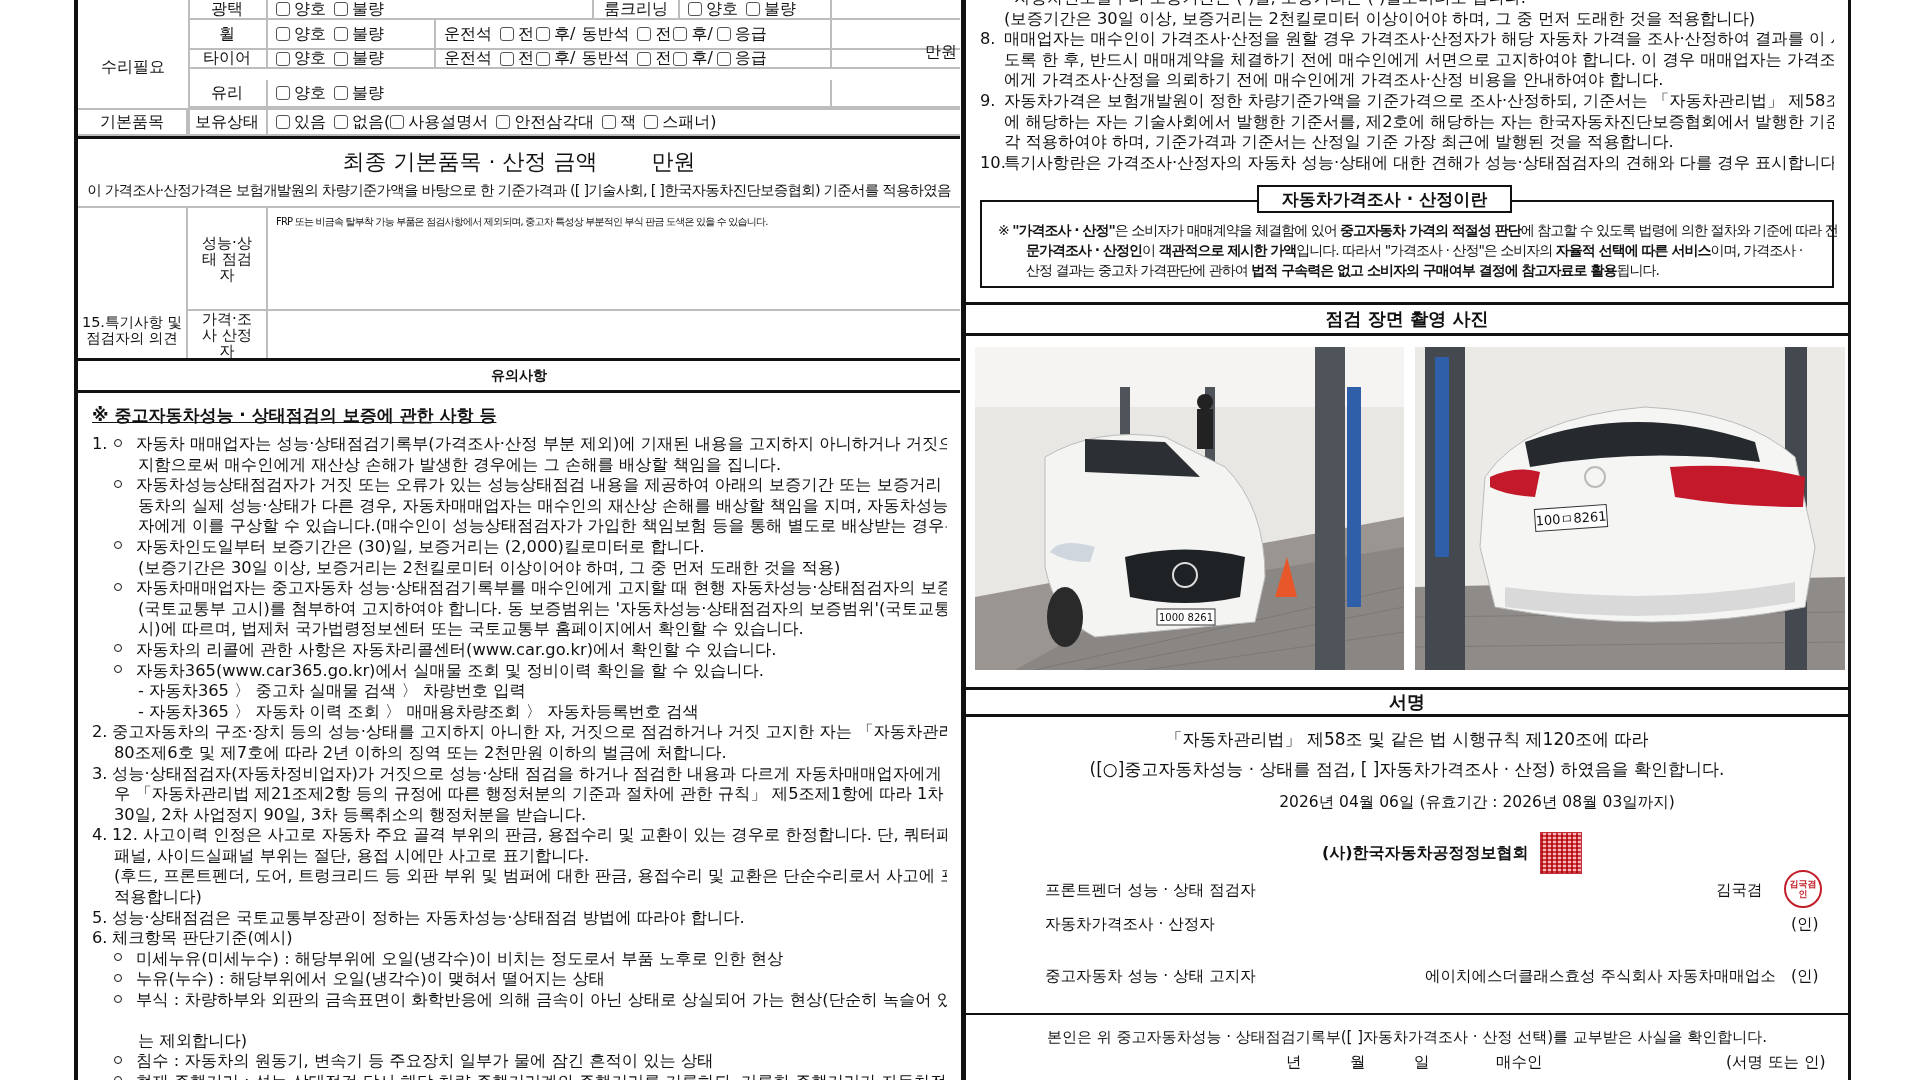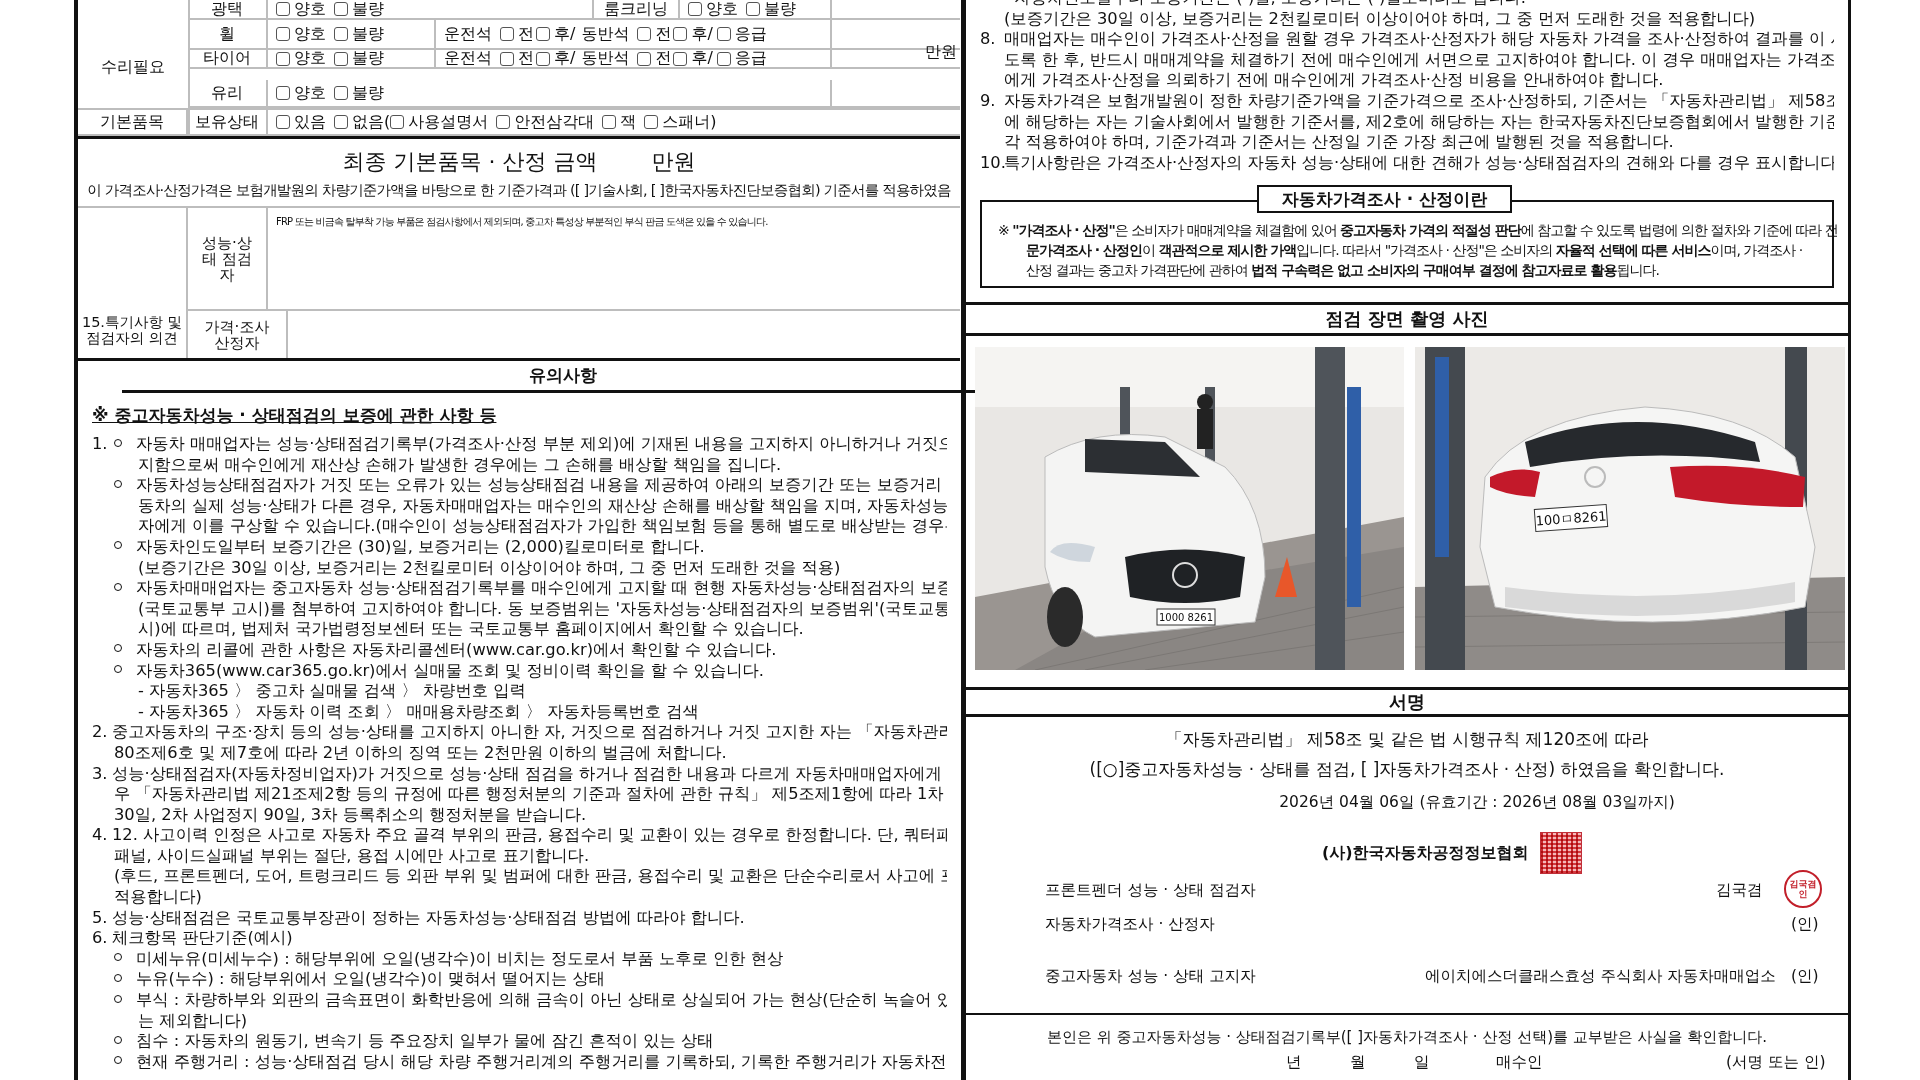--- a/index.html
+++ b/index.html
@@ -145,26 +145,26 @@
       <div style="position:absolute;left:6px;right:6px;top:42px;text-align:center;font-size:14.5px;letter-spacing:-0.8px;white-space:nowrap;">이 가격조사·산정가격은 보험개발원의 차량기준가액을 바탕으로 한 기준가격과 ([   ]기술사회, [   ]한국자동차진단보증협회) 기준서를 적용하였음</div>
     </div>
 
     <div style="position:absolute;left:0;top:208px;width:882px;height:153px;border-bottom:3px solid #111;box-sizing:border-box;">
       <div style="position:absolute;left:0;top:0;width:110px;height:150px;border-right:2px solid #bdbdbd;display:flex;align-items:flex-end;justify-content:center;text-align:center;font-size:14.5px;line-height:16px;padding-bottom:12px;box-sizing:border-box;">15.특기사항 및 점검자의 의견</div>
       <div style="position:absolute;left:110px;top:0;width:772px;height:103px;border-bottom:2px solid #bdbdbd;box-sizing:border-box;">
         <div style="position:absolute;left:0;top:0;width:80px;height:101px;border-right:2px solid #bdbdbd;display:flex;align-items:center;justify-content:center;text-align:center;font-size:15px;line-height:16px;padding:0 14px;box-sizing:border-box;">성능·상태 점검자</div>
         <div style="position:absolute;left:88px;top:6px;right:12px;font-size:10px;line-height:15px;letter-spacing:-0.8px;">FRP 또는 비금속 탈부착 가능 부품은 점검사항에서 제외되며, 중고차 특성상 부분적인 부식 판금 도색은 있을 수 있습니다.</div>
       </div>
       <div style="position:absolute;left:110px;top:103px;width:772px;height:47px;">
-        <div style="position:absolute;left:0;top:0;width:100px;height:47px;border-right:2px solid #bdbdbd;display:flex;align-items:center;justify-content:center;text-align:center;font-size:15px;line-height:16px;padding:0 12px;box-sizing:border-box;">가격·조사 산정자</div>
+        <div style="position:absolute;left:0;top:0;width:80px;height:47px;border-right:2px solid #bdbdbd;display:flex;align-items:center;justify-content:center;text-align:center;font-size:15px;line-height:16px;padding:0 12px;box-sizing:border-box;">가격·조사 산정자</div>
         <div style="position:absolute;left:88px;top:6px;right:12px;font-size:14px;"></div>
       </div>
     </div>
 
-    <div style="position:absolute;left:0;top:361px;width:882px;height:32px;border-bottom:3px solid #111;box-sizing:border-box;display:flex;align-items:center;justify-content:center;font-weight:bold;font-size:17px;margin-left:44px;">유의사항</div>
+    <div style="position:absolute;left:0;top:361px;width:882px;height:32px;border-bottom:3px solid #111;box-sizing:border-box;display:flex;align-items:center;justify-content:center;font-weight:bold;font-size:14px;">유의사항</div>
 
     <div style="position:absolute;left:14px;top:404px;font-weight:bold;font-size:17px;text-decoration:underline;">※ 중고자동차성능 · 상태점검의 보증에 관한 사항 등</div>
 
     <div class="notes" style="top:434px;" id="leftNotes">
         <div class="l" style="padding-left: 0px;"><span style="display: inline-block; width: 22px;">1.</span><span class="bullet"></span><span>자동차 매매업자는 성능·상태점검기록부(가격조사·산정 부분 제외)에 기재된 내용을 고지하지 아니하거나 거짓으로 고</span></div>
         <div class="l" style="padding-left: 46px;"><span>지함으로써 매수인에게 재산상 손해가 발생한 경우에는 그 손해를 배상할 책임을 집니다.</span></div>
         <div class="l" style="padding-left: 22px;"><span class="bullet"></span><span>자동차성능상태점검자가 거짓 또는 오류가 있는 성능상태점검 내용을 제공하여 아래의 보증기간 또는 보증거리 이내에 자</span></div>
         <div class="l" style="padding-left: 46px;"><span>동차의 실제 성능·상태가 다른 경우, 자동차매매업자는 매수인의 재산상 손해를 배상할 책임을 지며, 자동차성능상태점검</span></div>
         <div class="l" style="padding-left: 46px;"><span>자에게 이를 구상할 수 있습니다.(매수인이 성능상태점검자가 가입한 책임보험 등을 통해 별도로 배상받는 경우는 제외)</span></div>
         <div class="l" style="padding-left: 22px;"><span class="bullet"></span><span>자동차인도일부터 보증기간은 (30)일, 보증거리는 (2,000)킬로미터로 합니다.</span></div>
@@ -183,21 +183,21 @@
         <div class="l" style="padding-left: 22px;"><span>30일, 2차 사업정지 90일, 3차 등록취소의 행정처분을 받습니다.</span></div>
         <div class="l" style="padding-left: 0px;"><span style="display: inline-block; width: 20px;">4.</span><span>12. 사고이력 인정은 사고로 자동차 주요 골격 부위의 판금, 용접수리 및 교환이 있는 경우로 한정합니다. 단, 쿼터패널, 루프</span></div>
         <div class="l" style="padding-left: 22px;"><span>패널, 사이드실패널 부위는 절단, 용접 시에만 사고로 표기합니다.</span></div>
         <div class="l" style="padding-left: 22px;"><span>(후드, 프론트펜더, 도어, 트렁크리드 등 외판 부위 및 범퍼에 대한 판금, 용접수리 및 교환은 단순수리로서 사고에 포함되지</span></div>
         <div class="l" style="padding-left: 22px;"><span>적용합니다)</span></div>
         <div class="l" style="padding-left: 0px;"><span style="display: inline-block; width: 20px;">5.</span><span>성능·상태점검은 국토교통부장관이 정하는 자동차성능·상태점검 방법에 따라야 합니다.</span></div>
         <div class="l" style="padding-left: 0px;"><span style="display: inline-block; width: 20px;">6.</span><span>체크항목 판단기준(예시)</span></div>
         <div class="l" style="padding-left: 22px;"><span class="bullet"></span><span>미세누유(미세누수) : 해당부위에 오일(냉각수)이 비치는 정도로서 부품 노후로 인한 현상</span></div>
         <div class="l" style="padding-left: 22px;"><span class="bullet"></span><span>누유(누수) : 해당부위에서 오일(냉각수)이 맺혀서 떨어지는 상태</span></div>
         <div class="l" style="padding-left: 22px;"><span class="bullet"></span><span>부식 : 차량하부와 외판의 금속표면이 화학반응에 의해 금속이 아닌 상태로 상실되어 가는 현상(단순히 녹슬어 있는 상태</span></div>
-        <div class="l" style="padding-left: 46px;"><span>는 제외합니다)</span></div>
+        <div class="l" style="padding-left: 46px; margin-top: 20px;"><span>는 제외합니다)</span></div>
         <div class="l" style="padding-left: 22px;"><span class="bullet"></span><span>침수 : 자동차의 원동기, 변속기 등 주요장치 일부가 물에 잠긴 흔적이 있는 상태</span></div>
         <div class="l" style="padding-left: 22px;"><span class="bullet"></span><span>현재 주행거리 : 성능·상태점검 당시 해당 차량 주행거리계의 주행거리를 기록하되, 기록한 주행거리가 자동차전산정보처</span></div>
       </div>
   </div>
 
   <div class="right">
     <div class="rnotes" style="top:-12px;" id="rightNotes">
         <div class="l" style="white-space: nowrap; overflow: hidden; padding-left: 24px;"><span>· 자동차인도일부터 보증기간은 ( )일, 보증거리는 ( )킬로미터로 합니다.</span></div>
         <div class="l" style="white-space: nowrap; overflow: hidden; padding-left: 24px;"><span>(보증기간은 30일 이상, 보증거리는 2천킬로미터 이상이어야 하며, 그 중 먼저 도래한 것을 적용합니다)</span></div>
         <div class="l" style="white-space: nowrap; overflow: hidden; padding-left: 0px;"><span style="display: inline-block; width: 24px;">8.</span><span>매매업자는 매수인이 가격조사·산정을 원할 경우 가격조사·산정자가 해당 자동차 가격을 조사·산정하여 결과를 이 서식에 적</span></div>

